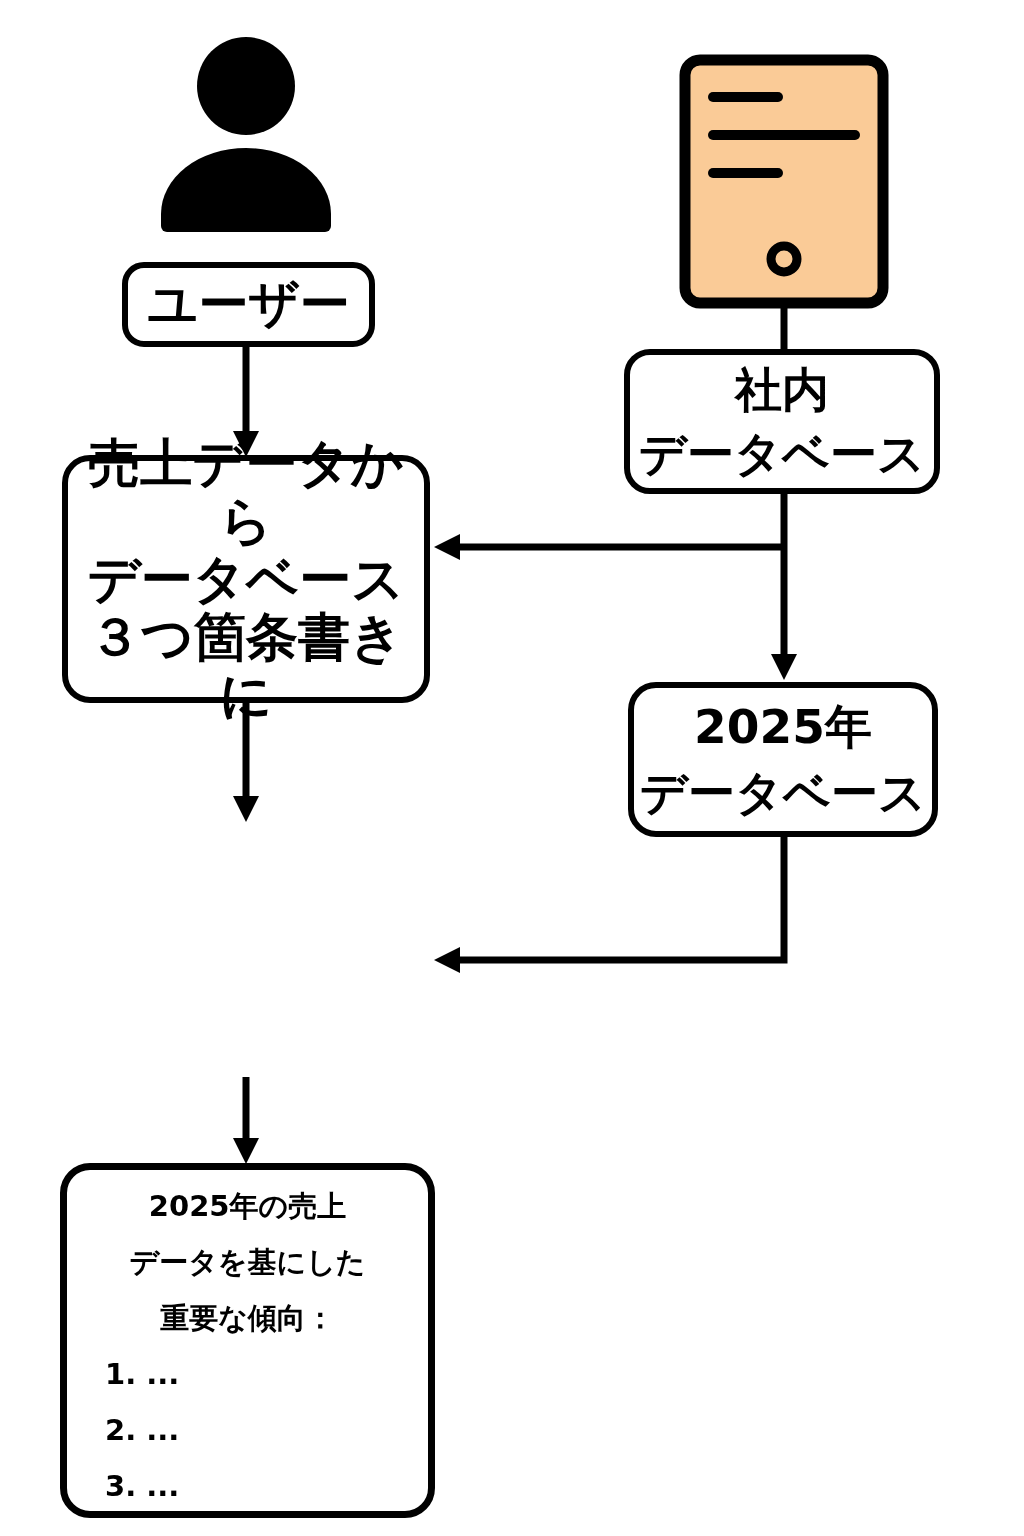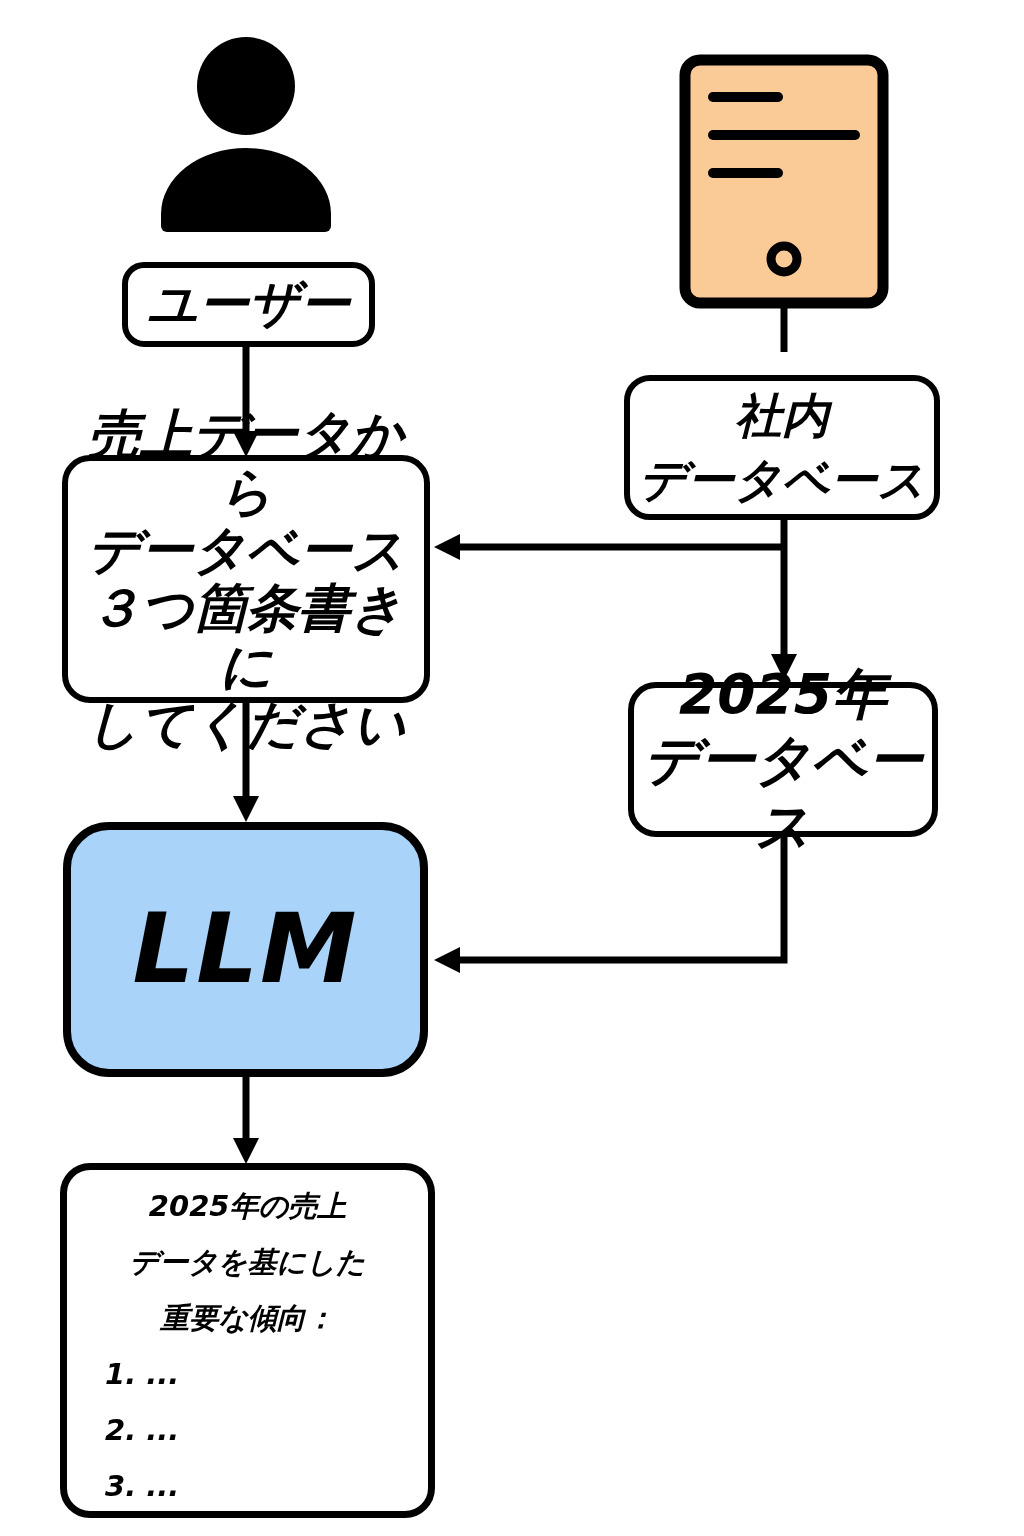--- a/index.html
+++ b/index.html
@@ -6,21 +6,20 @@
   html, body { background: #ffffff; }
   body {
     font-family: "DejaVu Sans", "Liberation Sans", sans-serif;
     width: 1024px; height: 1536px;
   }
   .canvas {
     position: relative;
     width: 1024px; height: 1536px;
     background: #ffffff;
     overflow: hidden;
-    font-style: italic;
   }
   .layer {
     position: absolute; left: 0; top: 0;
     width: 1024px; height: 1536px;
   }
   .node {
     position: absolute;
     background: #ffffff;
     border: 6px solid #000000;
     color: #000000;
@@ -36,25 +35,25 @@
   .node-user {
     left: 122px; top: 262px; width: 253px; height: 85px;
     border-radius: 22px; font-size: 50px;
   }
   .node-prompt {
     left: 62px; top: 455px; width: 368px; height: 248px;
     border-radius: 28px; font-size: 52px; line-height: 58px;
   }
   .node-db-label {
     left: 624px; top: 349px; width: 316px; height: 145px;
-    border-radius: 26px; font-size: 47px; line-height: 64px; margin-top: 26px;
+    border-radius: 26px; font-size: 47px; line-height: 64px;
   }
   .node-sales {
     left: 628px; top: 682px; width: 310px; height: 155px;
-    border-radius: 28px; font-size: 55px; line-height: 66px;
+    border-radius: 28px; font-size: 47px; line-height: 66px;
   }
   .node-llm {
     left: 63px; top: 822px; width: 365px; height: 255px;
     border: 8px solid #000000;
     border-radius: 46px;
     font-size: 97px; font-weight: 800; letter-spacing: 2px;
   }
   .node-output {
     left: 60px; top: 1163px; width: 375px; height: 355px;
     border: 7px solid #000000;
@@ -130,31 +129,27 @@
 
   <div class="node node-db-label">
     <span class="txt">社内</span>
     <span class="txt">データベース</span>
   </div>
 
   <div class="node node-prompt">
     <span class="txt">売上データから</span>
     <span class="txt">データベース</span>
     <span class="txt">３つ箇条書きに</span>
-    <span class="txt">してください</span>
   </div>
 
   <div class="node node-sales">
     <span class="txt">2025年</span>
     <span class="txt">データベース</span>
   </div>
 
-  <div class="node node-llm" style="background: rgb(169, 211, 248);">
-    <span class="txt">LLM</span>
-  </div>
 
   <div class="node node-output">
     <span class="txt center-line">2025年の売上</span>
     <span class="txt center-line">データを基にした</span>
     <span class="txt center-line">重要な傾向：</span>
     <span class="txt list-line">1. ...</span>
     <span class="txt list-line">2. ...</span>
     <span class="txt list-line">3. ...</span>
   </div>
 

